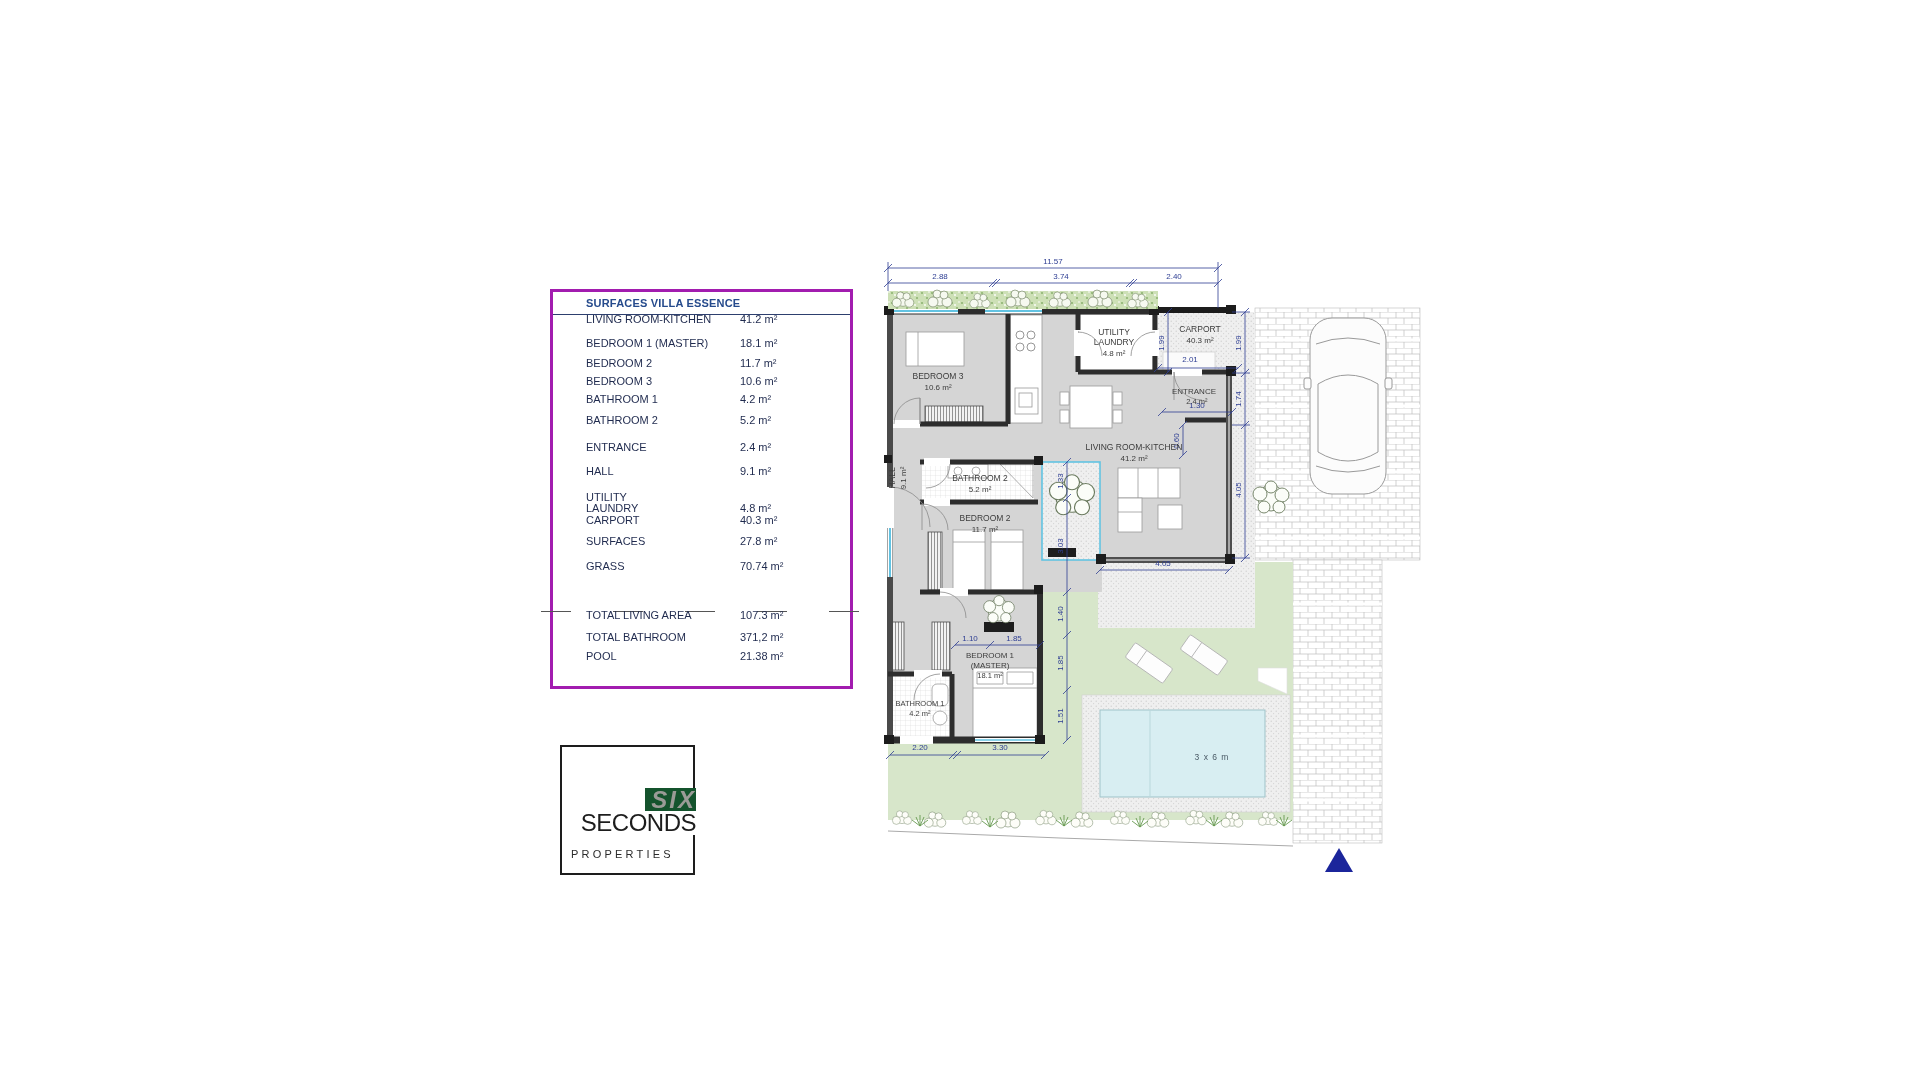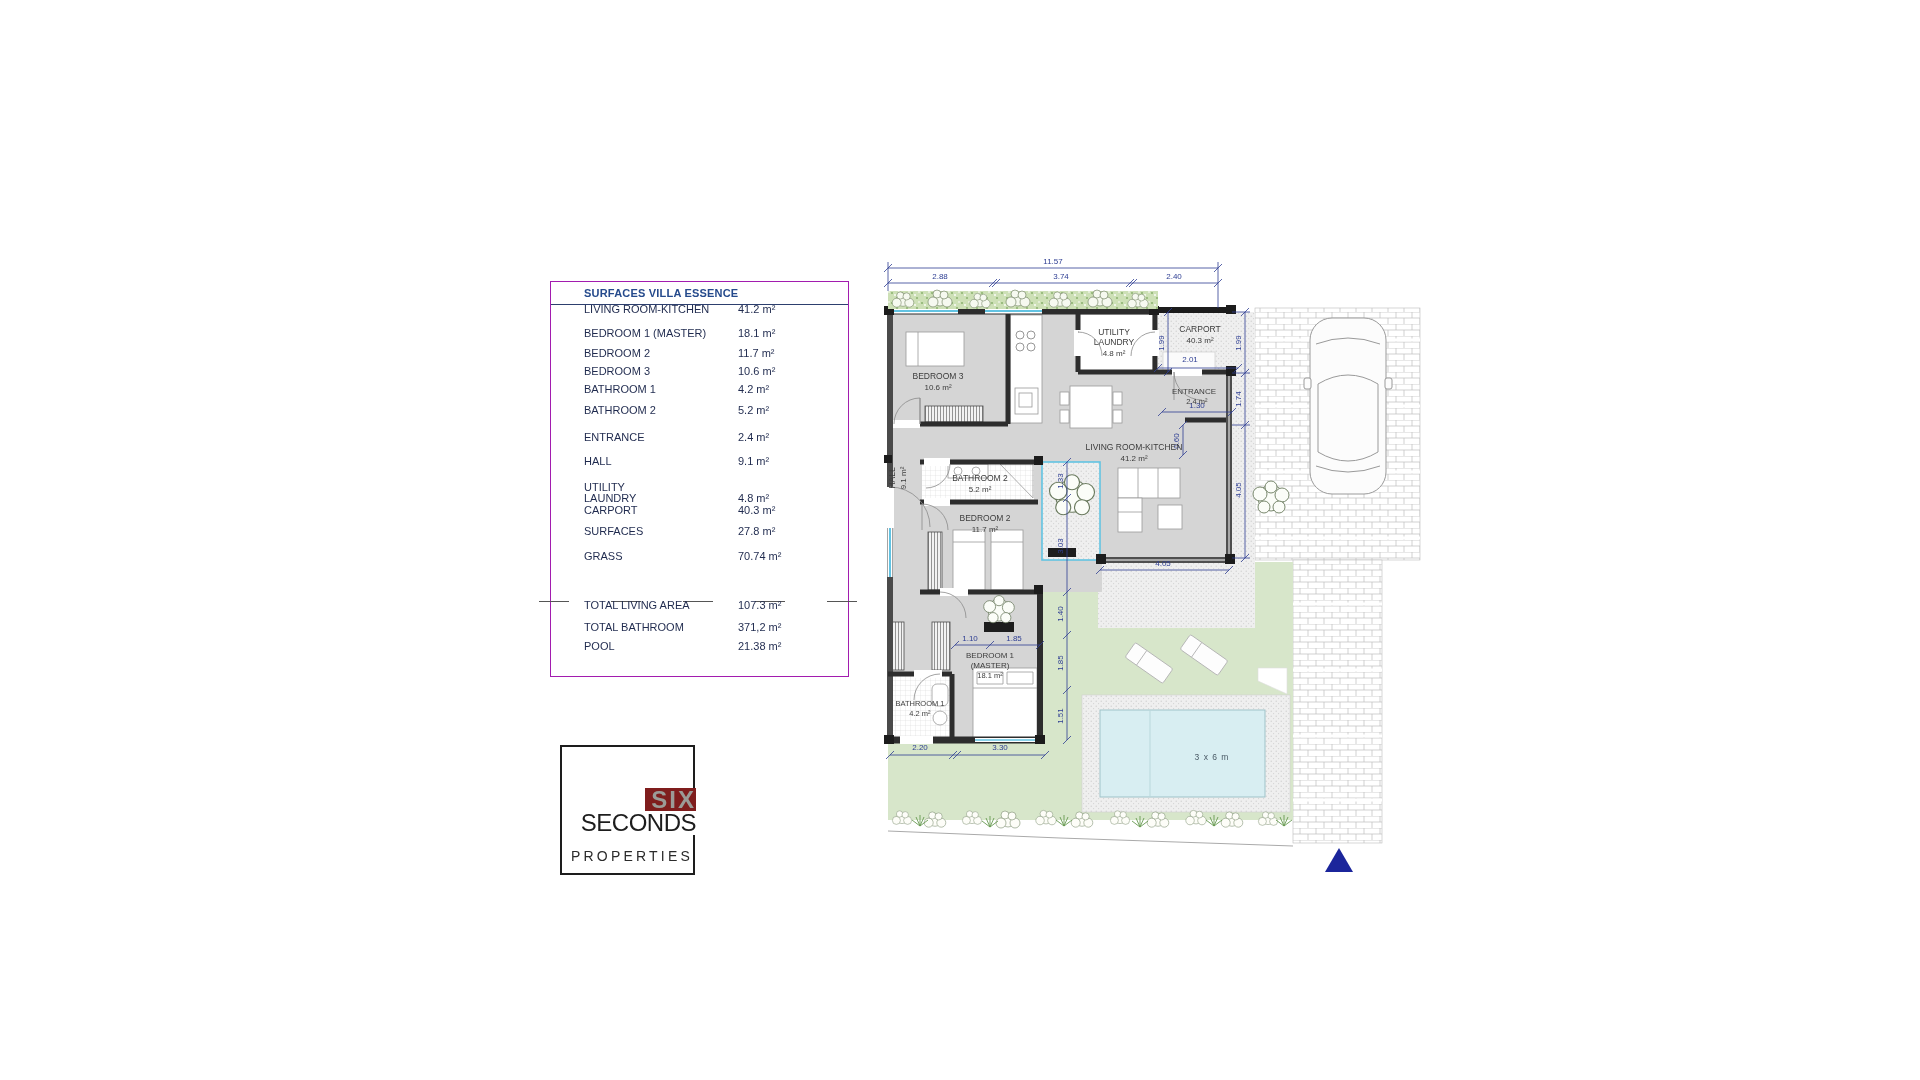--- a/index.html
+++ b/index.html
@@ -1,35 +1,35 @@
 <!DOCTYPE html>
 <html><head>
 <meta charset="utf-8">
 <style>
   html,body{margin:0;padding:0;background:#fff;}
   #canvas{position:relative;width:1920px;height:1080px;background:#fff;overflow:hidden;
           font-family:"Liberation Sans",sans-serif;}
   
-  .surf-table{position:absolute;left:550px;top:281px;width:297px;height:394px;
-              border:1px solid #a21caf;color:#1f2a4e;font-size:11px;}
+  .surf-table{position:absolute;left:550px;top:289px;width:297px;height:394px;
+              border:3px solid #a21caf;color:#1f2a4e;font-size:11px;}
   .surf-title{position:absolute;left:0;top:0;width:100%;height:22px;border-bottom:1px solid #2d3f6e;}
   .surf-title span{position:absolute;left:33px;top:5px;color:#254a8c;font-weight:600;font-size:11px;letter-spacing:.2px;}
   .srow{position:absolute;left:0;width:100%;}
   .srow .lbl{position:absolute;left:33px;bottom:0;white-space:pre-line;line-height:11px;}
   .srow .val{position:absolute;left:187px;bottom:0;line-height:11px;}
   .dashline{position:absolute;left:-12px;top:319px;width:320px;height:1px;
             background:repeating-linear-gradient(90deg,#555 0 30px,transparent 30px 72px);}
   
   .logo{position:absolute;left:560px;top:745px;width:131px;height:126px;border:2px solid #1d1d1d;}
-  .logo .six{position:absolute;right:-3px;top:41px;background:#7f1d1d;padding-left:6px;line-height:1;
-             font-size:24px;font-weight:bold;letter-spacing:2px;color:#9b9b97;}
+  .logo .six{position:absolute;right:-3px;top:41px;background:#14532d;padding-left:6px;line-height:1;
+             font-size:24px;font-weight:bold;letter-spacing:2px;color:#9b9b97;font-style:italic;}
   .logo .seconds{position:absolute;right:-3px;top:64px;background:#fff;padding-left:5px;line-height:1;
              font-size:24px;font-weight:normal;letter-spacing:-.5px;color:#1d1d1d;}
   .logo .properties{position:absolute;left:9px;top:102px;line-height:1;
-             font-size:14px;letter-spacing:3.2px;color:#2b2b2b;}
+             font-size:11px;letter-spacing:3.2px;color:#2b2b2b;}
   
   svg text{font-family:"Liberation Sans",sans-serif;}
   .room-n{font-size:8.5px;fill:#3c3c3c;text-anchor:middle;}
   .room-a{font-size:8px;fill:#3c3c3c;text-anchor:middle;}
   .dim{font-size:8px;fill:#2e3e93;text-anchor:middle;}
   .pool-t{font-size:8.5px;fill:#4a5a66;letter-spacing:1px;text-anchor:middle;}
 </style>
 </head>
 <body>
 

